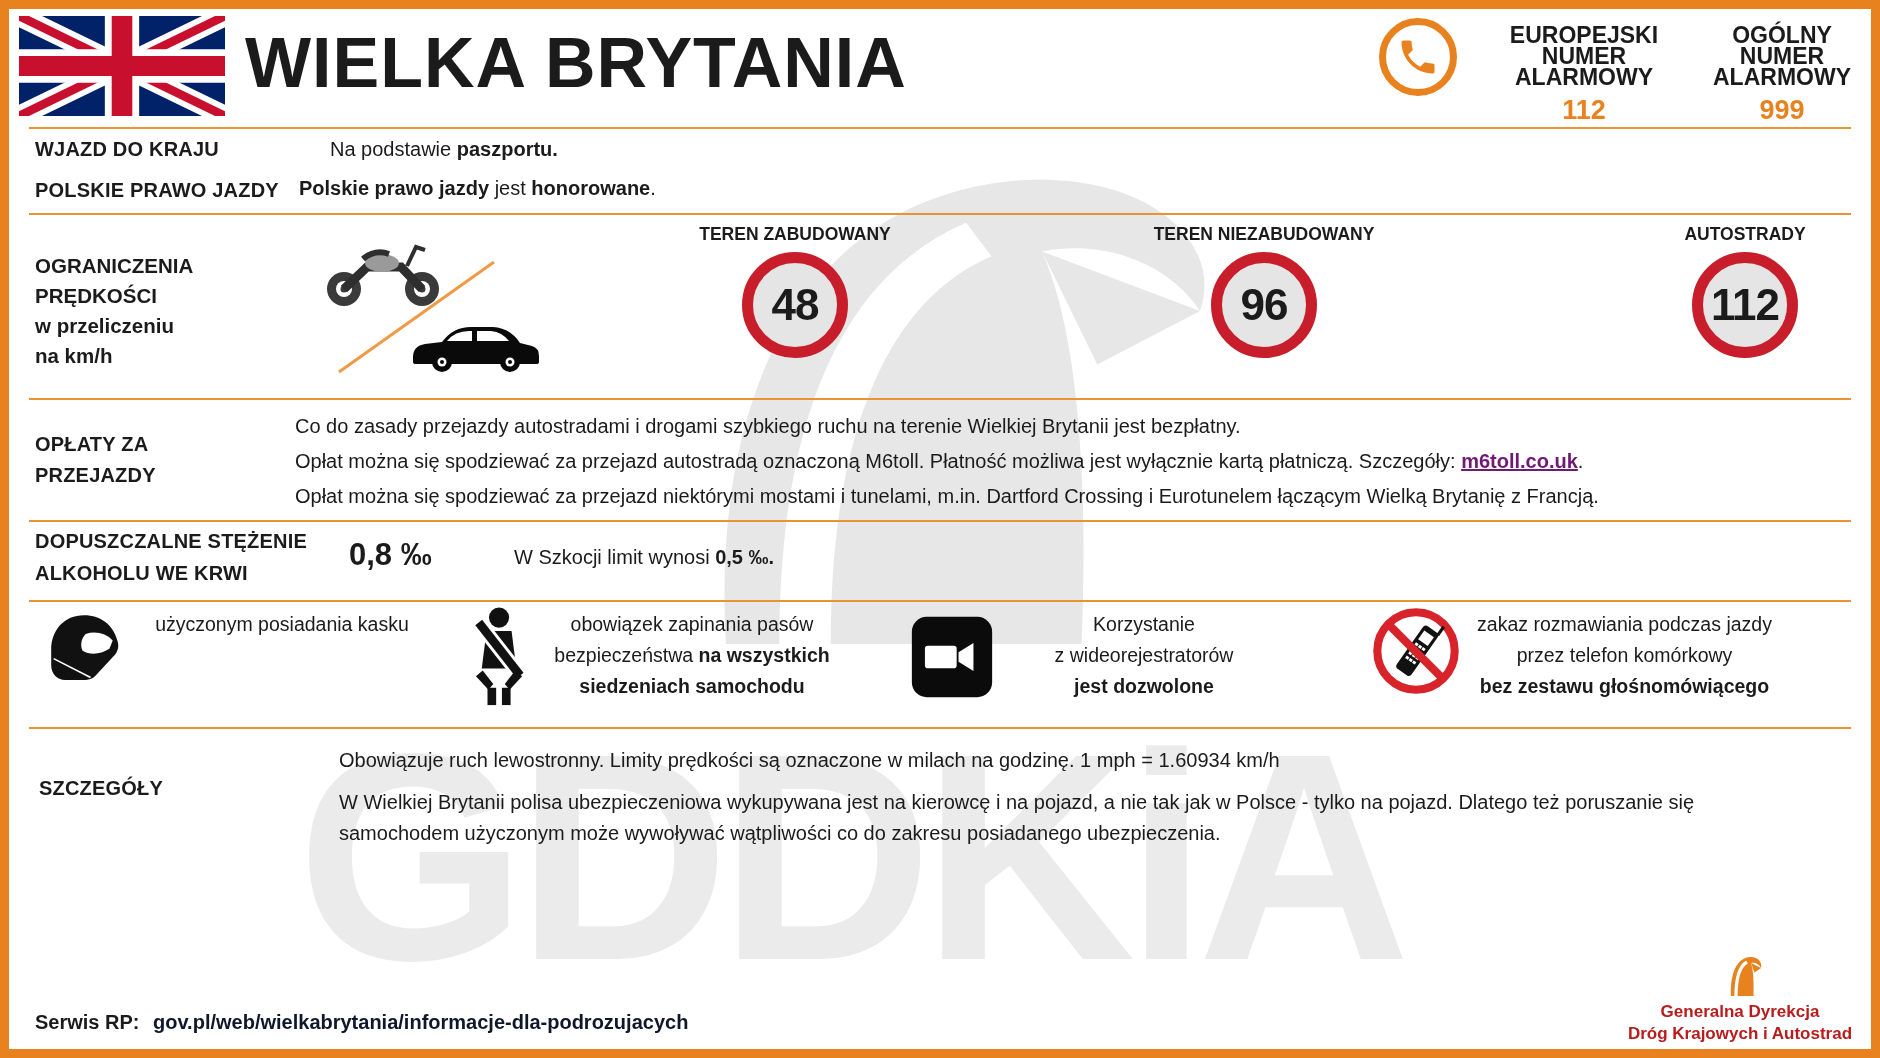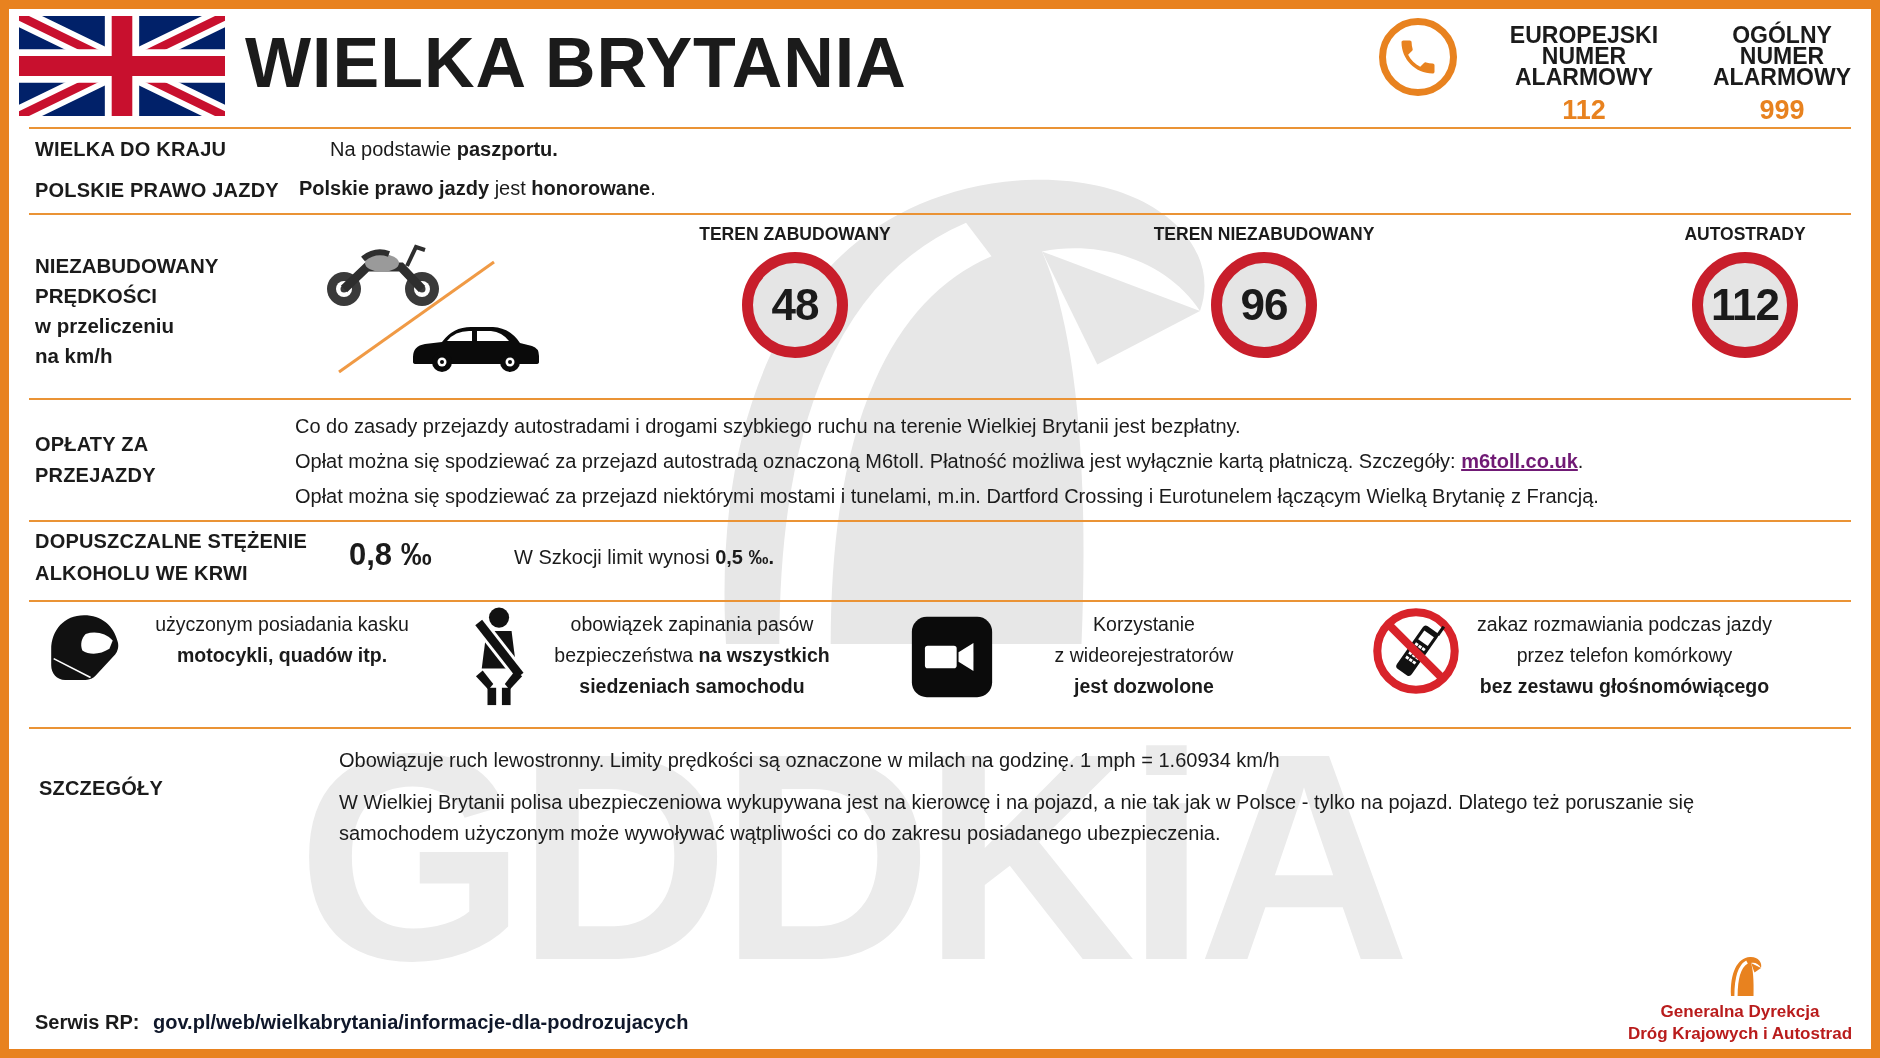--- a/index.html
+++ b/index.html
@@ -75,30 +75,30 @@
       <div class="em-num">112</div>
     </div>
     <div class="abs em-col" style="left:1688px;top:16px;width:170px;">
       <div class="em-lbl">OGÓLNY NUMER</div>
       <div class="em-lbl">ALARMOWY</div>
       <div class="em-num">999</div>
     </div>
 
     <div class="divider" style="top:118px;"></div>
 
-    <div class="abs lbl" style="left:26px;top:129px;">WIELKA DO KRAJU</div>
+    <div class="abs lbl" style="left:26px;top:129px;">WJAZD DO KRAJU</div>
     <div class="abs txt" style="left:286px;top:129px;margin-left:35px;"><span>Na podstawie </span><span class="b">paszportu.</span></div>
 
     <div class="abs lbl" style="left:26px;top:170px;">POLSKIE PRAWO JAZDY</div>
     <div class="abs txt" style="left:290px;top:168px;"><span class="b">Polskie prawo jazdy</span><span> jest </span><span class="b">honorowane</span><span>.</span></div>
 
     <div class="divider" style="top:204px;"></div>
 
     <div class="abs speed-lbl" style="left:26px;top:242px;">
-      <div>NIEZABUDOWANY</div>
+      <div>OGRANICZENIA</div>
       <div>PRĘDKOŚCI</div>
       <div>w przeliczeniu</div>
       <div>na km/h</div>
     </div>
 
     <div class="abs" style="left:300px;top:218px;width:240px;height:160px;">
       <svg width="240" height="160" viewBox="0 0 240 160">
         <line x1="30" y1="145" x2="185" y2="35" stroke="#F09A45" stroke-width="3"></line>
 
         <g>
@@ -165,21 +165,20 @@
 
     <div class="abs" style="left:34px;top:600px;">
       <svg width="82" height="82" viewBox="0 0 100 95">
         <path fill="#111" d="M50,5 C26,5 10,23 10,47 L10,66 C10,76 17,84 27,84 L52,84 C57,84 61,82 64,79 L88,53 C91,49 93,43 91,37 C86,17 71,5 50,5 Z"></path>
         <path fill="#ffffff" d="M52,28 C64,24 77,27 85,36 L81,46 C70,53 57,54 48,48 C45,41 47,33 52,28 Z"></path>
         <path stroke="#ffffff" stroke-width="2" fill="none" d="M13,58 L58,81"></path>
       </svg>
     </div>
     <div class="abs cap" style="left:118px;top:600px;width:310px;">
       <div>użyczonym posiadania kasku</div>
-      <div class="b">motocykli, quadów itp.</div>
     </div>
 
     <div class="abs" style="left:462px;top:598px;">
       <svg width="58" height="100" viewBox="0 0 60 104">
         <circle cx="29" cy="11" r="10.5" fill="#111"></circle>
         <path d="M16,25 L42,25 L47,64 L11,64 Z" fill="#111"></path>
         <g transform="rotate(52 29 44)">
           <rect x="-6" y="36" width="70" height="15" fill="#ffffff"></rect>
           <rect x="-6" y="39" width="70" height="9" fill="#111"></rect>
         </g>

